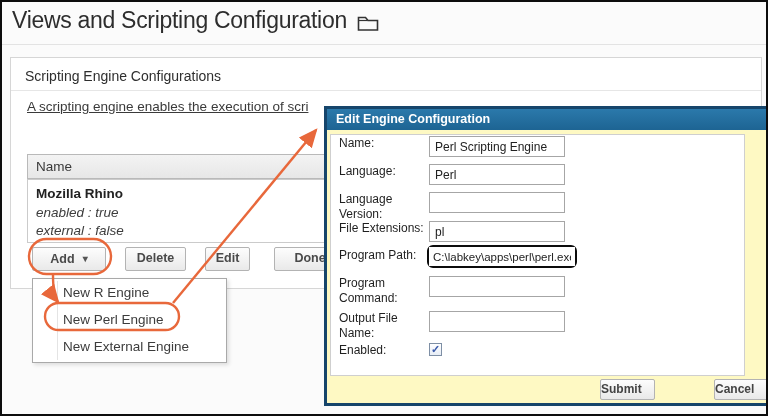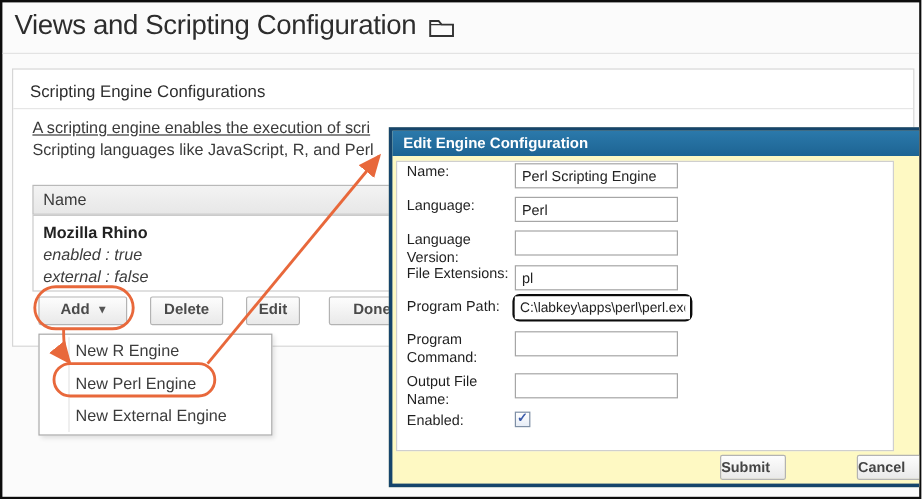--- a/index.html
+++ b/index.html
@@ -66,21 +66,20 @@
     <path d="M2.5 4.5 h7 l2.5 3 h9.5 v9.5 h-19 z" fill="none" stroke="#333" stroke-width="1.6"></path>
     <path d="M2.5 7.5 h9" fill="none" stroke="#333" stroke-width="1.2"></path>
   </svg>
   <div class="title-rule"></div>
 
   <div class="panel">
     <div class="panel-header">Scripting Engine Configurations</div>
   </div>
 
   <div class="desc-line desc-1">A scripting engine enables the execution of scri</div>
-  <div class="desc-line desc-2">Scripting languages like JavaScript, R, and Perl</div>
 
   <div class="tbl-header">Name</div>
   <div class="tbl-body">
     <div class="row-name">Mozilla Rhino</div>
     <div class="row-detail">enabled : true</div>
     <div class="row-detail">external : false</div>
   </div>
 
   <div class="lk-btn btn-add"><span>Add</span><span class="caret">▾</span></div>
   <div class="lk-btn btn-delete">Delete</div>

